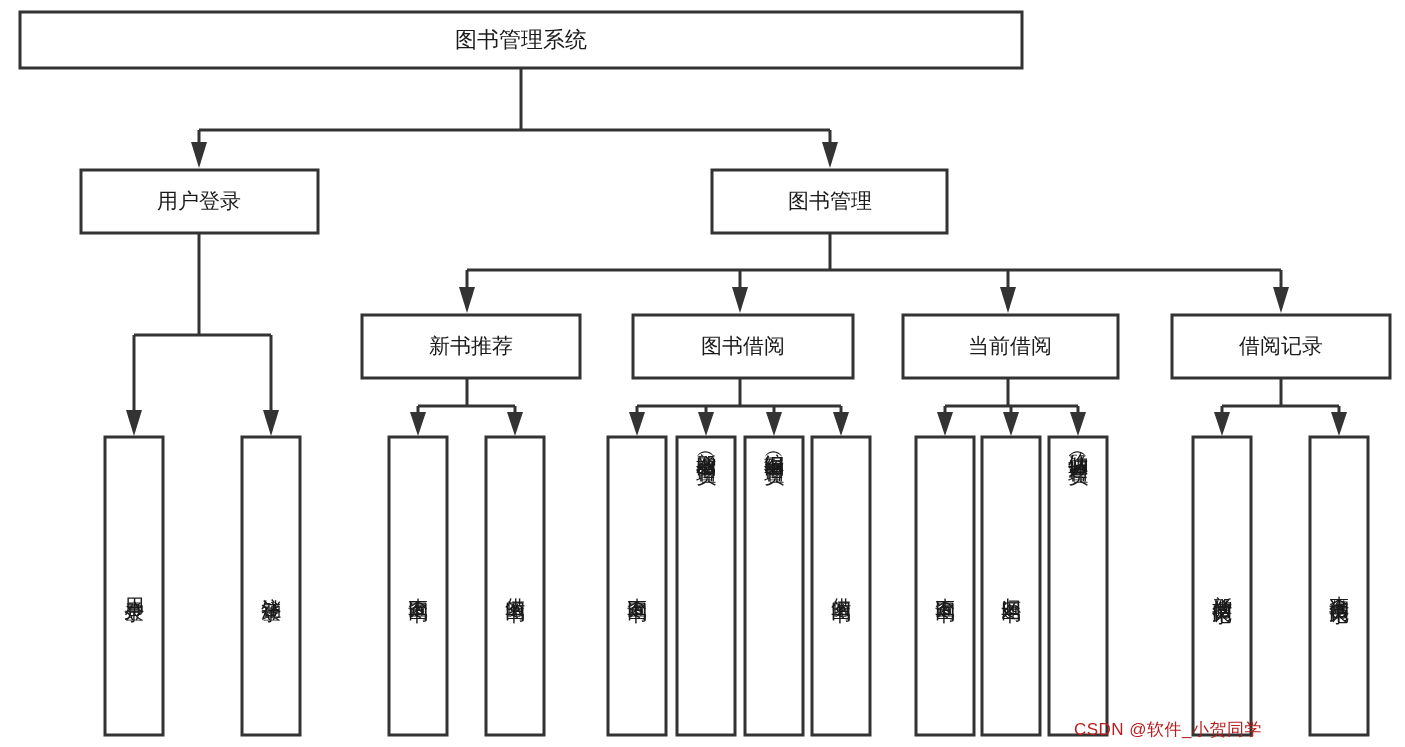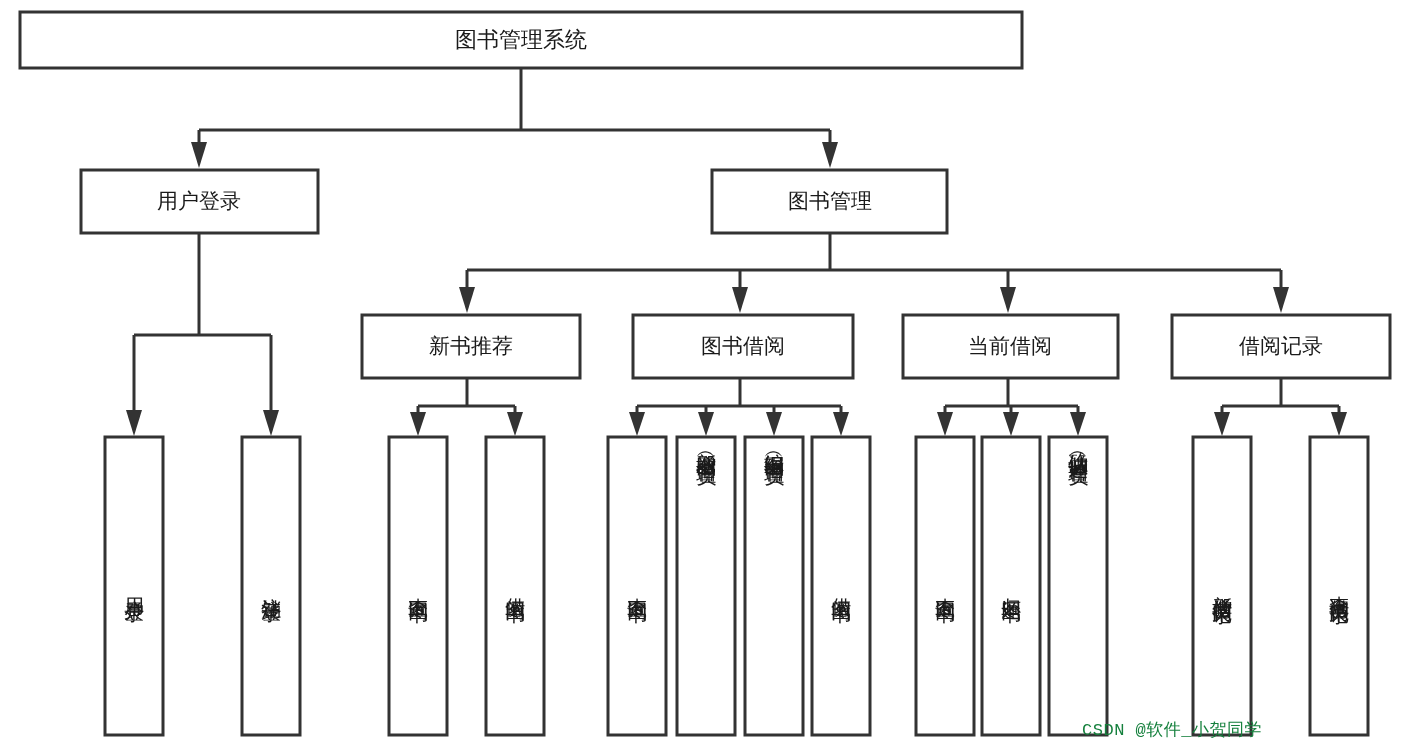--- a/index.html
+++ b/index.html
@@ -66,23 +66,23 @@
     line-height: 1.08;
     letter-spacing: 2px;
     color: #1a1a1a;
     white-space: nowrap;
     text-align: center;
   }
   #watermark {
     position: absolute;
     right: 8px;
     bottom: 6px;
-    font-family: Liberation Mono, monospace;
+    font-family: Liberation Sans, sans-serif;
     font-size: 17px;
-    color: #15803d;
+    color: #b91c1c;
     letter-spacing: 0.5px;
     white-space: nowrap;
   }
 </style>
 </head>
 <body>
 
 <div id="diagram-root">
 
   <svg class="diagram" viewBox="0 0 1405 747" xmlns="http://www.w3.org/2000/svg">

